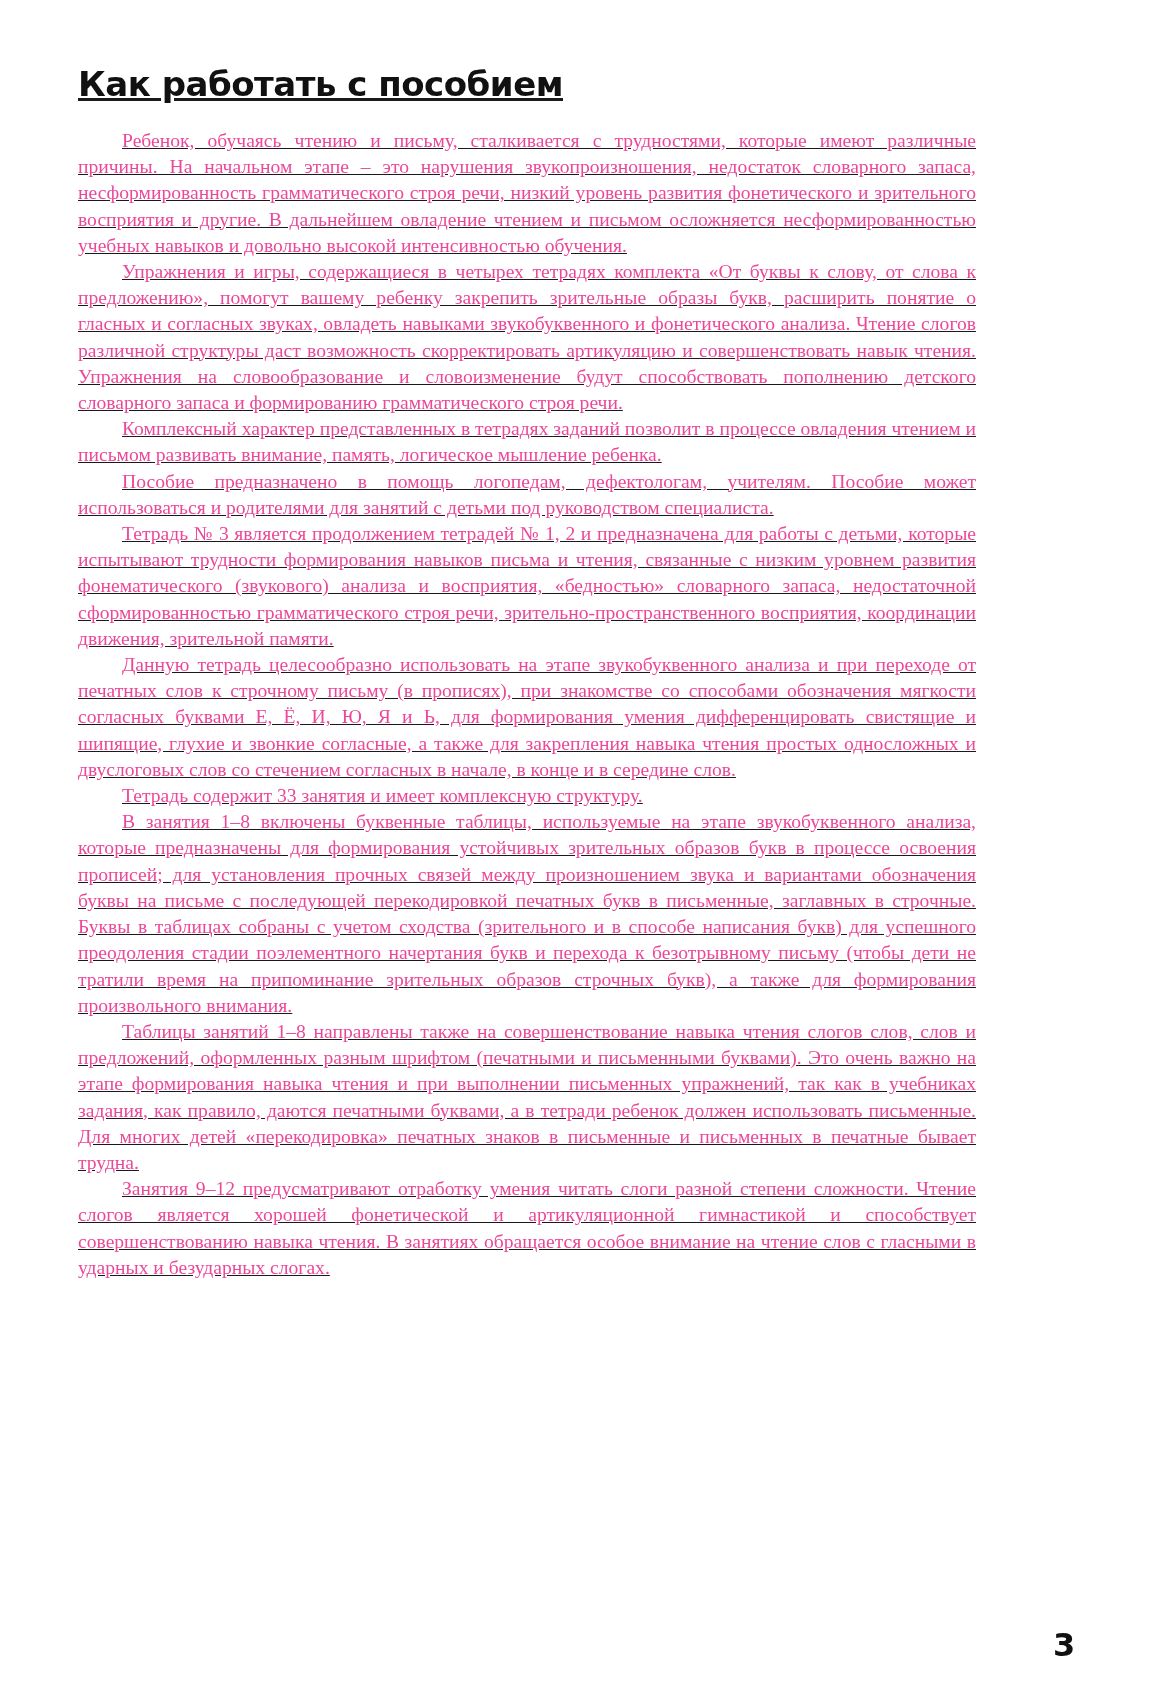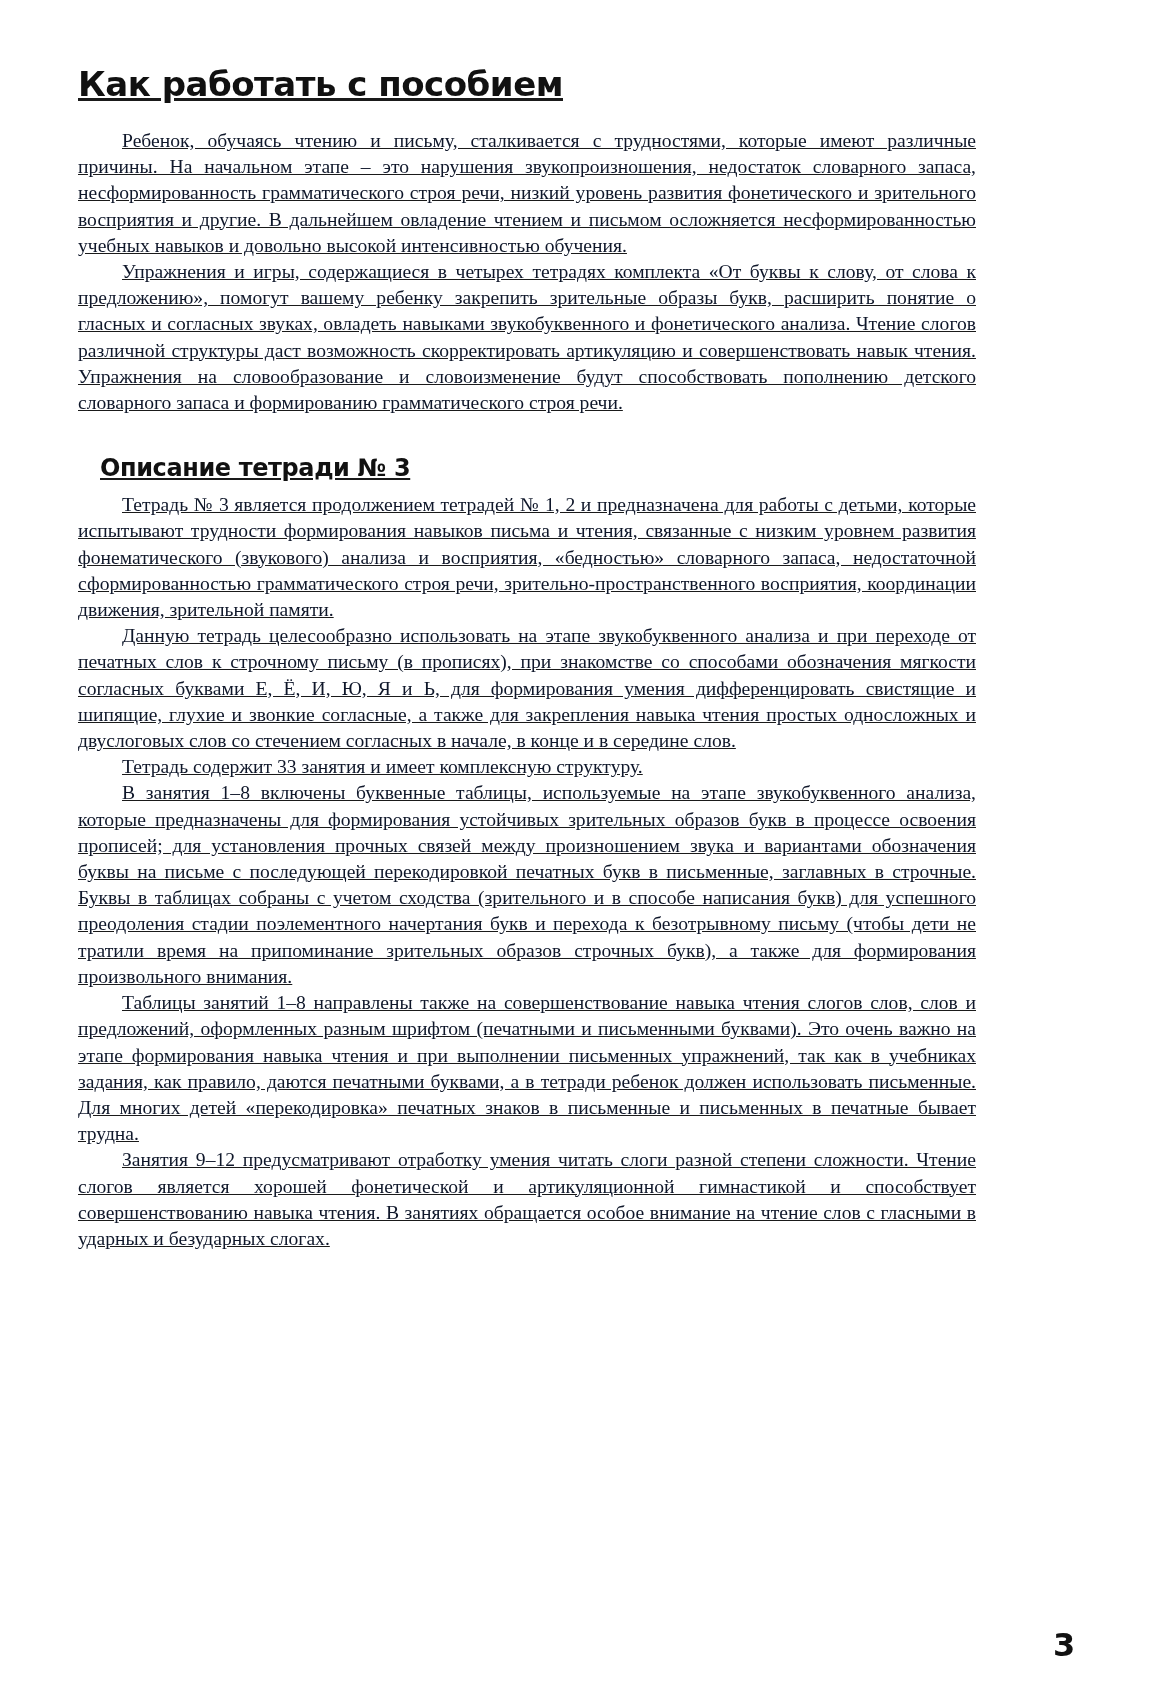--- a/index.html
+++ b/index.html
@@ -14,37 +14,38 @@
     font-family:"DejaVu Sans", sans-serif; font-weight:bold;
     font-size:34px; letter-spacing:-0.5px; margin:0 0 22px 0; line-height:44px; color:#111;
   }
   .heading {
     font-family:"DejaVu Sans", sans-serif; font-weight:bold;
     font-size:24px; letter-spacing:-0.4px; margin:36px 0 8px 22px; line-height:32px; color:#111;
   }
   .para {
     font-family:"Liberation Serif", "DejaVu Serif", serif;
     font-size:19.6px; line-height:26.2px; margin:0; text-indent:44px;
-    text-align:justify; hyphens:manual; color:#0f172a;
+    text-align:justify; hyphens:manual; color:#ec4899;
   }
   .page-number {
     position:absolute; left:1053px; top:1626px;
     font-family:"DejaVu Sans", sans-serif; font-weight:bold; font-size:32px; color:#111;
   }
 </style>
 </head>
 <body>
 
 <div class="page">
   <h1 class="title">Как работать с пособием</h1>
 
   <p class="para">Ребенок, обучаясь чтению и письму, сталкивается с трудностями, которые имеют различные причины. На начальном этапе – это нарушения звукопроизношения, недостаток словарного запаса, несформированность грамматического строя речи, низкий уровень развития фонетического и зрительного восприятия и другие. В дальнейшем овладение чтением и письмом осложняется несформированностью учебных навыков и довольно высокой интенсивностью обучения.</p>
   <p class="para">Упражнения и игры, содержащиеся в четырех тетрадях комплекта «От буквы к слову, от слова к предложению», помогут вашему ребенку закрепить зрительные образы букв, расширить понятие о гласных и согласных звуках, овладеть навыками звукобуквенного и фонетического анализа. Чтение слогов различной структуры даст возможность скорректировать артикуляцию и совершенствовать навык чтения. Упражнения на словообразование и словоизменение будут способствовать пополнению детского словарного запаса и формированию грамматического строя речи.</p>
+  <p class="para">Комплексный характер представленных в тетрадях заданий позволит в процессе овладения чтением и письмом развивать внимание, память, логическое мышление ребенка.</p>
+  <p class="para">Пособие предназначено в помощь логопедам, дефектологам, учителям. Пособие может использоваться и родителями для занятий с детьми под руководством специалиста.</p>
 
-  <h2 class="heading">Описание тетради № 3</h2>
 
   <p class="para">Тетрадь № 3 является продолжением тетрадей № 1, 2 и предназначена для работы с детьми, которые испытывают трудности формирования навыков письма и чтения, связанные с низким уровнем развития фонематического (звукового) анализа и восприятия, «бедностью» словарного запаса, недостаточной сформированностью грамматического строя речи, зрительно-пространственного восприятия, координации движения, зрительной памяти.</p>
   <p class="para">Данную тетрадь целесообразно использовать на этапе звукобуквенного анализа и при переходе от печатных слов к строчному письму (в прописях), при знакомстве со способами обозначения мягкости согласных буквами Е, Ё, И, Ю, Я и Ь, для формирования умения дифференцировать свистящие и шипящие, глухие и звонкие согласные, а также для закрепления навыка чтения простых односложных и двуслоговых слов со стечением согласных в начале, в конце и в середине слов.</p>
   <p class="para">Тетрадь содержит 33 занятия и имеет комплексную структуру.</p>
   <p class="para">В занятия 1–8 включены буквенные таблицы, используемые на этапе звукобуквенного анализа, которые предназначены для формирования устойчивых зрительных образов букв в процессе освоения прописей; для установления прочных связей между произношением звука и вариантами обозначения буквы на письме с последующей перекодировкой печатных букв в письменные, заглавных в строчные. Буквы в таблицах собраны с учетом сходства (зрительного и в способе написания букв) для успешного преодоления стадии поэлементного начертания букв и перехода к безотрывному письму (чтобы дети не тратили время на припоминание зрительных образов строчных букв), а также для формирования произвольного внимания.</p>
   <p class="para">Таблицы занятий 1–8 направлены также на совершенствование навыка чтения слогов слов, слов и предложений, оформленных разным шрифтом (печатными и письменными буквами). Это очень важно на этапе формирования навыка чтения и при выполнении письменных упражнений, так как в учебниках задания, как правило, даются печатными буквами, а в тетради ребенок должен использовать письменные. Для многих детей «перекодировка» печатных знаков в письменные и письменных в печатные бывает трудна.</p>
   <p class="para">Занятия 9–12 предусматривают отработку умения читать слоги разной степени сложности. Чтение слогов является хорошей фонетической и артикуляционной гимнастикой и способствует совершенствованию навыка чтения. В занятиях обращается особое внимание на чтение слов с гласными в ударных и безударных слогах.</p>
 </div>
 
 <div class="page-number">3</div>

